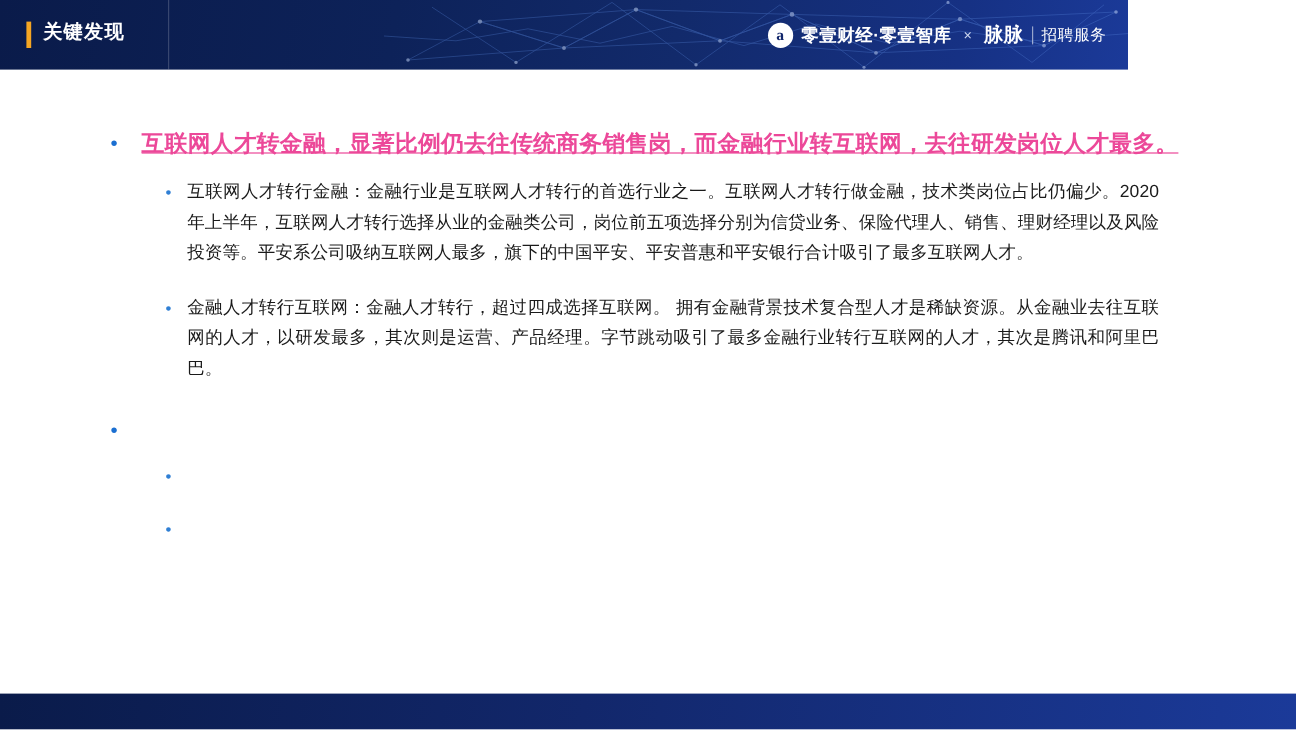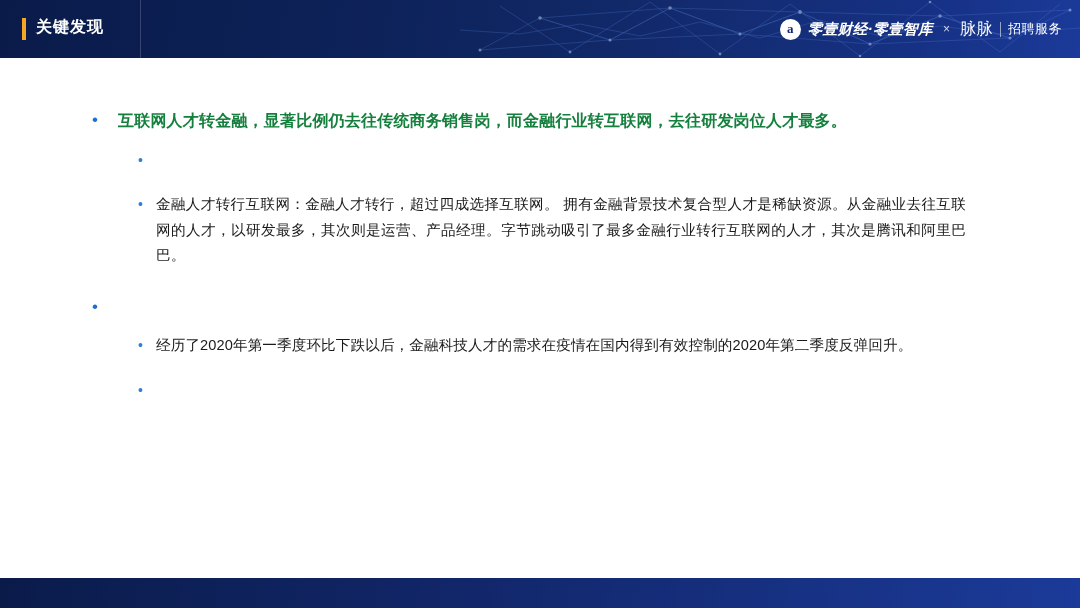--- a/index.html
+++ b/index.html
@@ -17,21 +17,21 @@
     position: relative;
     width: 1080px;
     height: 608px;
     background: #ffffff;
     box-sizing: border-box;
   }
 
   
   .header {
     position: relative;
-    width: 1080px;
+    width: 940px;
     height: 58px;
     background: linear-gradient(100deg, #0a1b4a 0%, #0d2259 35%, #122a6b 60%, #163184 85%, #1b3a99 100%);
     overflow: hidden;
     text-align: right;
   }
   .header-net {
     position: absolute;
     right: 0;
     top: 0;
     width: 620px;
@@ -83,31 +83,30 @@
     align-items: center;
     justify-content: center;
     margin-right: 7px;
     font-family: "Liberation Serif", serif;
   }
   .brand-text {
     color: #ffffff;
     font-size: 14.5px;
     letter-spacing: 0.5px;
     font-weight: bold;
-    font-style: italic;
   }
   .brand-x {
     color: #cdd7ef;
     font-size: 12px;
     margin: 0 10px;
   }
   .brand-logo2 {
     color: #ffffff;
     font-size: 16px;
-    font-weight: normal;
+    font-weight: bold;
     letter-spacing: 0.5px;
   }
   .brand-sep {
     width: 1px;
     height: 15px;
     background: rgba(255,255,255,0.55);
     margin: 0 7px;
   }
   .brand-sub {
     color: #ffffff;
@@ -136,25 +135,26 @@
     color: #1b6fd1;
     font-size: 17px;
     line-height: 20px;
     width: 26px;
     flex: 0 0 26px;
     text-align: left;
     padding-left: 38px;
     box-sizing: content-box;
   }
   .l1-text {
-    color: #15803d;
-    font-size: 16px;
+    color: #ec4899;
+    font-size: 19px;
     font-weight: bold;
     line-height: 22px;
     letter-spacing: 0.2px;
+    text-decoration: underline;
   }
 
   .l2 {
     display: flex;
     align-items: flex-start;
     margin: 0 0 20px 0;
   }
   .l2-dot {
     color: #2f7fd4;
     font-size: 14px;
@@ -231,36 +231,36 @@
 
   <div class="content">
 
     <div class="l1">
       <div class="l1-dot">•</div>
       <div class="l1-text">互联网人才转金融，显著比例仍去往传统商务销售岗，而金融行业转互联网，去往研发岗位人才最多。</div>
     </div>
 
     <div class="l2">
       <div class="l2-dot">•</div>
+      <div class="l2-text">互联网人才转行金融：金融行业是互联网人才转行的首选行业之一。互联网人才转行做金融，技术类岗位占比仍偏少。2020年上半年，互联网人才转行选择从业的金融类公司，岗位前五项选择分别为信贷业务、保险代理人、销售、理财经理以及风险投资等。平安系公司吸纳互联网人最多，旗下的中国平安、平安普惠和平安银行合计吸引了最多互联网人才。</div>
     </div>
 
     <div class="l2">
       <div class="l2-dot">•</div>
       <div class="l2-text">金融人才转行互联网：金融人才转行，超过四成选择互联网。 拥有金融背景技术复合型人才是稀缺资源。从金融业去往互联网的人才，以研发最多，其次则是运营、产品经理。字节跳动吸引了最多金融行业转行互联网的人才，其次是腾讯和阿里巴巴。</div>
     </div>
 
     <div class="block-gap"></div>
 
     <div class="l1">
       <div class="l1-dot">•</div>
     </div>
 
     <div class="l2">
       <div class="l2-dot">•</div>
-      <div class="l2-text">经历了2020年第一季度环比下跌以后，金融科技人才的需求在疫情在国内得到有效控制的2020年第二季度反弹回升。</div>
     </div>
 
     <div class="l2">
       <div class="l2-dot">•</div>
     </div>
 
   </div>
 
   <div class="footer"></div>
 </div>

